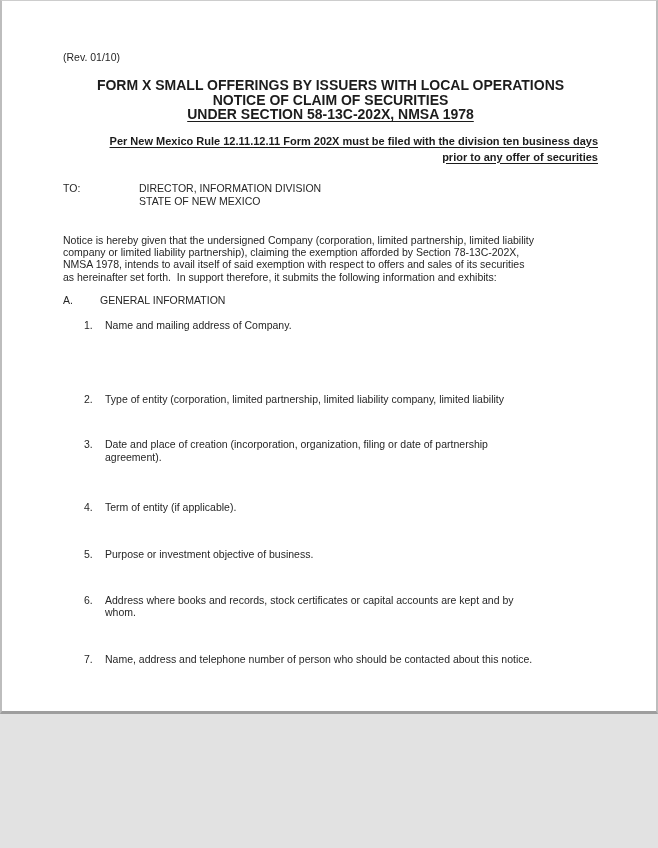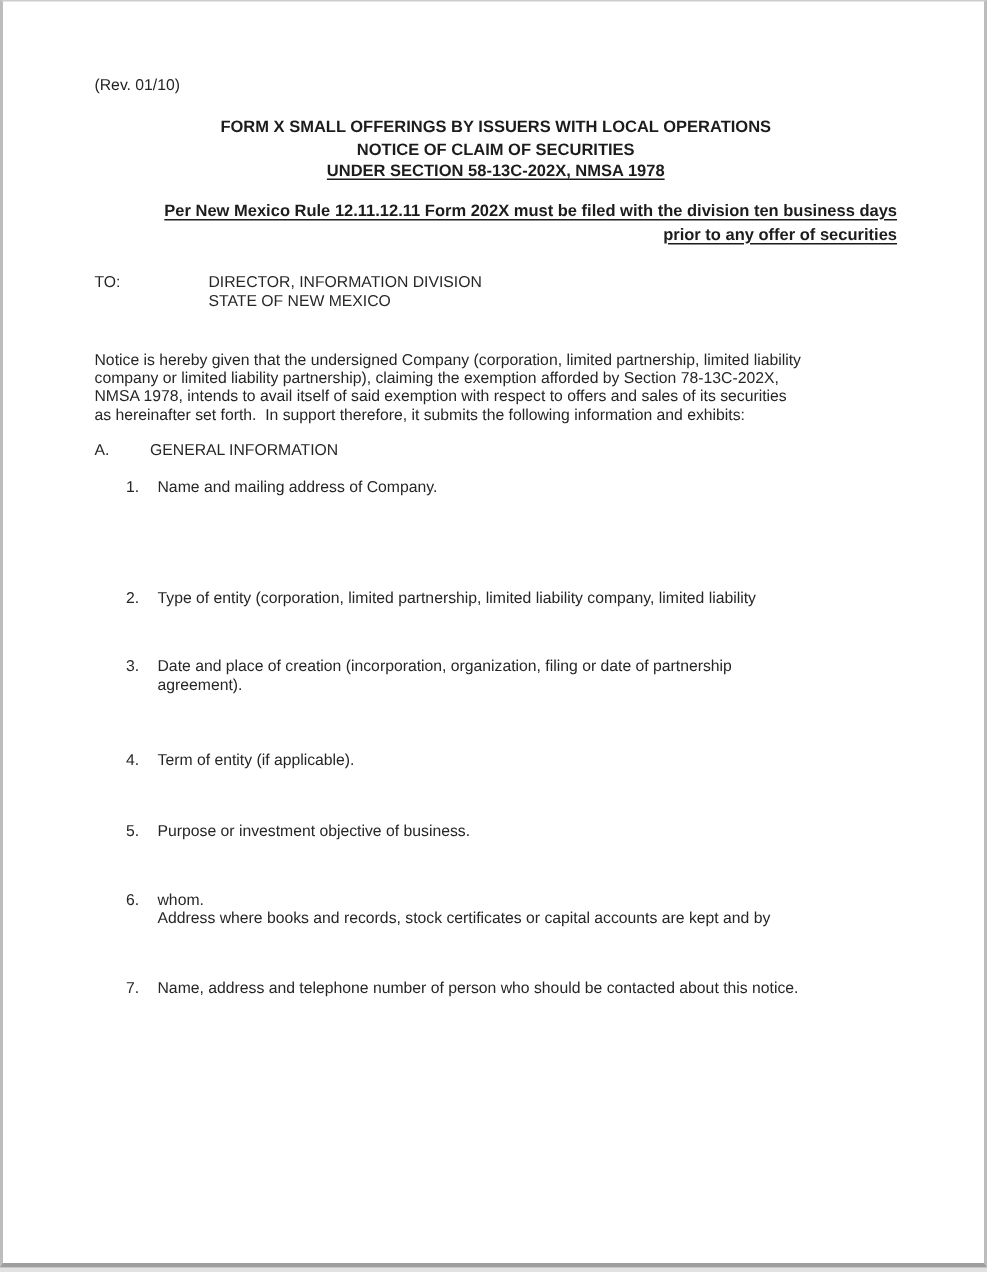--- a/index.html
+++ b/index.html
@@ -8,40 +8,40 @@
   }
   body {
     width: 658px;
     height: 848px;
     background: #e2e2e2;
     font-family: "Liberation Sans", "DejaVu Sans", sans-serif;
   }
   .page {
     box-sizing: border-box;
     width: 658px;
-    height: 845px;
+    height: 714px;
     background: #ffffff;
     border-top: 1px solid #cdcdcd;
     border-left: 2px solid #bdbdbd;
     border-right: 2px solid #bdbdbd;
     border-bottom: 3px solid #9e9e9e;
     padding: 50px 58px 0 61px;
     color: #262626;
     font-size: 10.5px;
     line-height: 12.4px;
     overflow: hidden;
   }
   .rev {
     line-height: 13px;
   }
   .title-block {
     margin-top: 14px;
     text-align: center;
     font-weight: bold;
-    font-size: 11px;
+    font-size: 14px;
     line-height: 14.5px;
     color: #1c1c1c;
   }
   .rule-notice {
     margin-top: 11px;
     text-align: right;
     font-weight: bold;
     font-size: 11px;
     line-height: 16px;
     color: #1c1c1c;
@@ -161,22 +161,22 @@
     </li>
     <li class="item mb34">
       <span class="item-num">5.</span>
       <span class="item-text">
         <div>Purpose or investment objective of business.</div>
       </span>
     </li>
     <li class="item mb34">
       <span class="item-num">6.</span>
       <span class="item-text">
+        <div>Address where books and records, stock certificates or capital accounts are kept and by</div>
         <div>whom.</div>
-        <div>Address where books and records, stock certificates or capital accounts are kept and by</div>
       </span>
     </li>
     <li class="item">
       <span class="item-num">7.</span>
       <span class="item-text">
         <div>Name, address and telephone number of person who should be contacted about this notice.</div>
       </span>
     </li>
   </ol>
 

